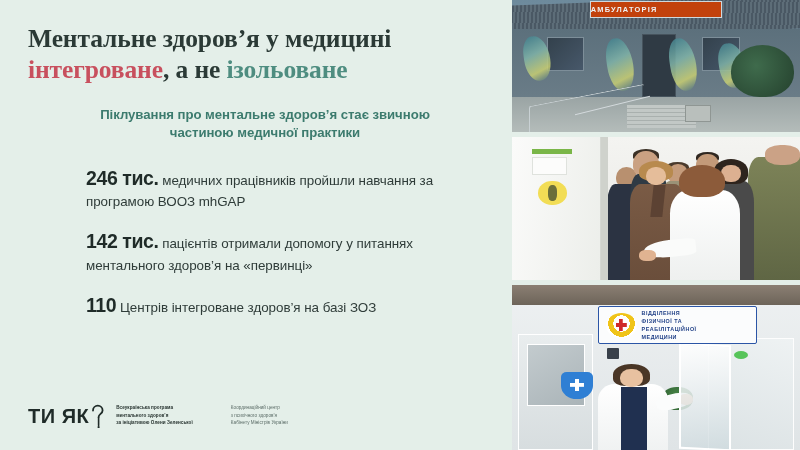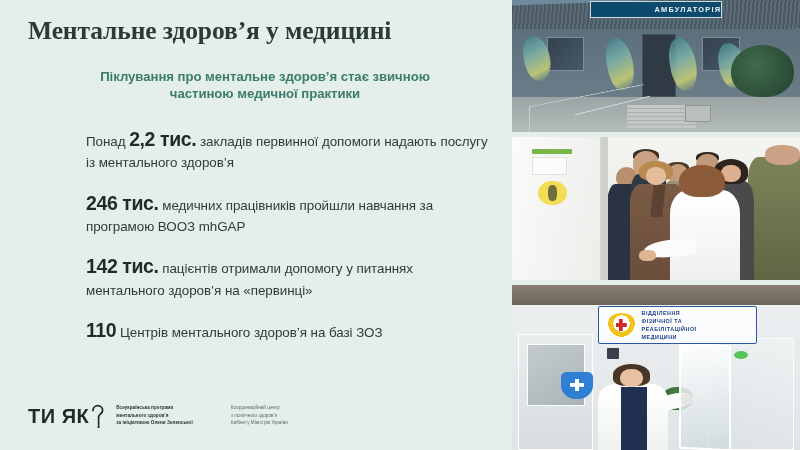--- a/index.html
+++ b/index.html
@@ -10,21 +10,21 @@
     overflow:hidden;
     position:relative;
   }
 
   .slide { position:relative; width:800px; height:450px; background:#e4efe9; }
 
   
   .left-col {
     position:absolute; left:0; top:0;
     width:512px; height:450px;
-    padding:16px 18px 0 28px;
+    padding:24px 18px 0 28px;
   }
 
   .headline {
     font-family:"Liberation Serif", serif;
     font-weight:700;
     font-size:25.5px;
     line-height:1.16;
     color:#2b3a36;
     letter-spacing:-0.1px;
   }
@@ -116,22 +116,22 @@
     background:
       repeating-linear-gradient(95deg,#4a5864 0 2px,#5d6d78 2px 4px);
     transform:skewY(-2.2deg);
   }
   .p1-wall {
     position:absolute; left:0; top:22%; width:100%; height:56%;
     background:linear-gradient(#5c707c,#6b7d88);
   }
   .p1-sign {
     position:absolute; left:27%; top:1%; width:46%; height:13%;
-    background:#0c4a6e; border:1.2px solid #cfd8dd;
-    display:flex; align-items:center; justify-content:flex-end;
+    background:#c2410c; border:1.2px solid #cfd8dd;
+    display:flex; align-items:center; justify-content:flex-start;
   }
   .p1-sign span {
     color:#eef3f6; font-size:7.4px; font-weight:700; letter-spacing:1.2px;
   }
   .p1-door {
     position:absolute; left:45%; top:26%; width:12%; height:48%;
     background:#2f3a44; border:1px solid #46535d;
   }
   .p1-win {
     position:absolute; top:28%; width:13%; height:26%;
@@ -348,40 +348,40 @@
 </style>
 </head>
 <body>
 
 <div class="slide">
 
   <div class="left-col">
 
     <div class="headline">
       <span>Ментальне здоров’я у медицині</span>
+      <span class="l2">
+        <span class="hl-red">інтегроване</span><span class="hl-dark">, а не </span><span class="hl-green">ізольоване</span>
+      </span>
     </div>
 
     <div class="subtitle">Піклування про ментальне здоров’я стає звичною частиною медичної практики</div>
 
     <div class="stats">
 
-      <div class="stat">
-        <div class="stat-line"><span class="stat-pre">Понад </span><span class="stat-num">2,2 тис.</span><span> закладів первинної допомоги надають послугу із ментального здоров’я</span></div>
-      </div>
 
       <div class="stat">
         <div class="stat-line"><span class="stat-pre"></span><span class="stat-num">246 тис.</span><span> медичних працівників пройшли навчання за програмою ВООЗ mhGAP</span></div>
       </div>
 
       <div class="stat">
         <div class="stat-line"><span class="stat-pre"></span><span class="stat-num">142 тис.</span><span> пацієнтів отримали допомогу у питаннях ментального здоров’я на «первинці»</span></div>
       </div>
 
       <div class="stat">
-        <div class="stat-line"><span class="stat-pre"></span><span class="stat-num">110</span><span> Центрів ментального здоров’я на базі ЗОЗ</span></div>
+        <div class="stat-line"><span class="stat-pre"></span><span class="stat-num">110</span><span> Центрів інтегроване здоров’я на базі ЗОЗ</span></div>
       </div>
 
     </div>
 
     <div class="footer">
 
       <div class="logo-tyyak">
         <span>ТИ ЯК</span>
         <span class="logo-mark">
           <svg width="16" height="25" viewBox="0 0 16 25">

